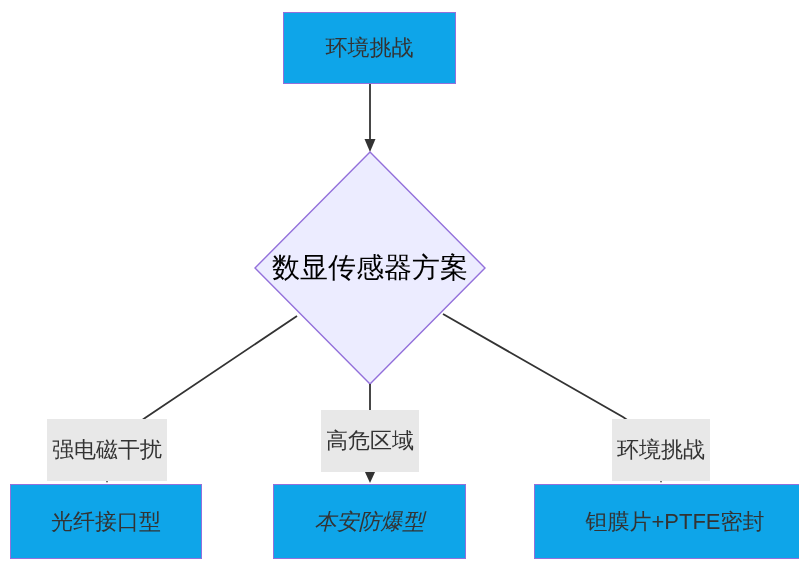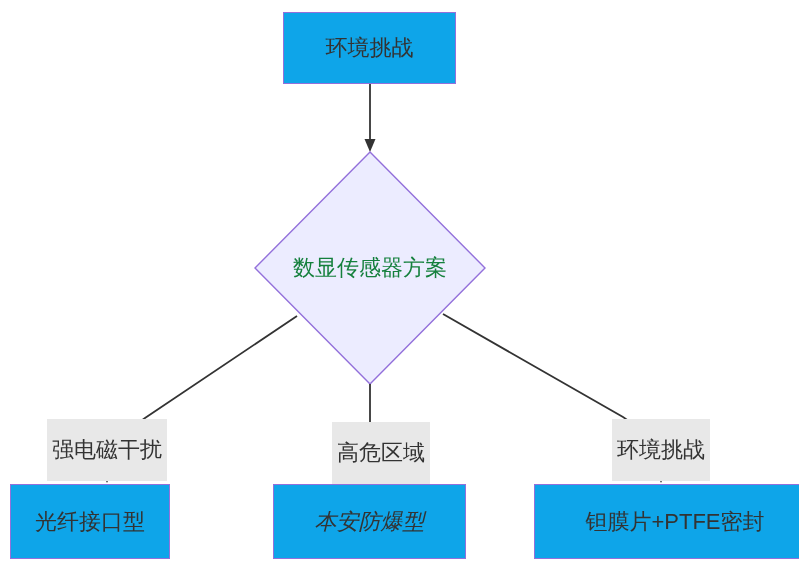--- a/index.html
+++ b/index.html
@@ -43,22 +43,22 @@
     border: 1.3px solid #9370DB;
     color: #333333;
     font-size: 22px;
     display: flex;
     align-items: center;
     justify-content: center;
     white-space: nowrap;
   }
   .diamond-label {
     position: absolute;
-    color: #15803d;
-    font-size: 22px;
+    color: #000000;
+    font-size: 28px;
     white-space: nowrap;
     transform: translate(-50%, -50%);
   }
   .edge-label {
     position: absolute;
     background: #e8e8e8;
     color: #333333;
     font-size: 22px;
     line-height: 26px;
     padding: 18px 5px;
@@ -88,24 +88,24 @@
     <polygon class="arrowhead" points="661,483 655.5,471 666.5,471"></polygon>
   </svg>
 
   <div class="node" style="left:283px; top:12px; width:173px; height:72px;">
     <span>环境挑战</span>
   </div>
 
   <div class="diamond-label" style="left:370px; top:268px;">数显传感器方案</div>
 
   <div class="edge-label" style="left:107px; top:419px;">强电磁干扰</div>
-  <div class="edge-label" style="left:370px; top:422px;margin-left:11px;">高危区域</div>
+  <div class="edge-label" style="left:370px; top:410px;">高危区域</div>
   <div class="edge-label" style="left:661px; top:419px;">环境挑战</div>
 
-  <div class="node" style="left:10px; top:484px; width:160px; height:75px;">
+  <div class="node" style="left:10px; top:484px; width:192px; height:75px;">
     <span>光纤接口型</span>
   </div>
   <div class="node" style="left:273px; top:484px; width:193px; height:75px;font-style:italic;">
     <span>本安防爆型</span>
   </div>
   <div class="node" style="left:534px; top:484px; width:282px; height:75px;">
     <span>钽膜片+PTFE密封</span>
   </div>
 
 </div>

